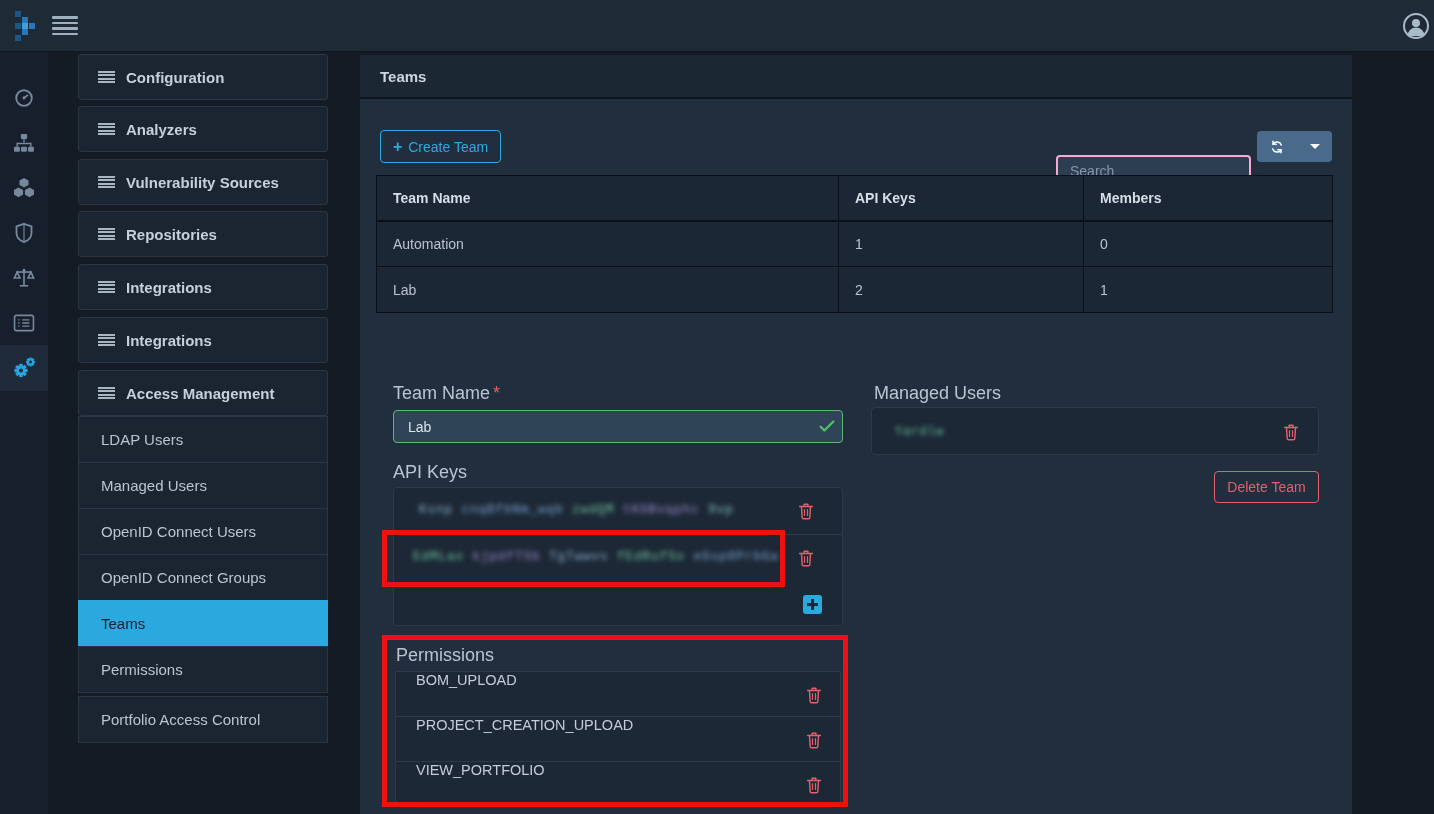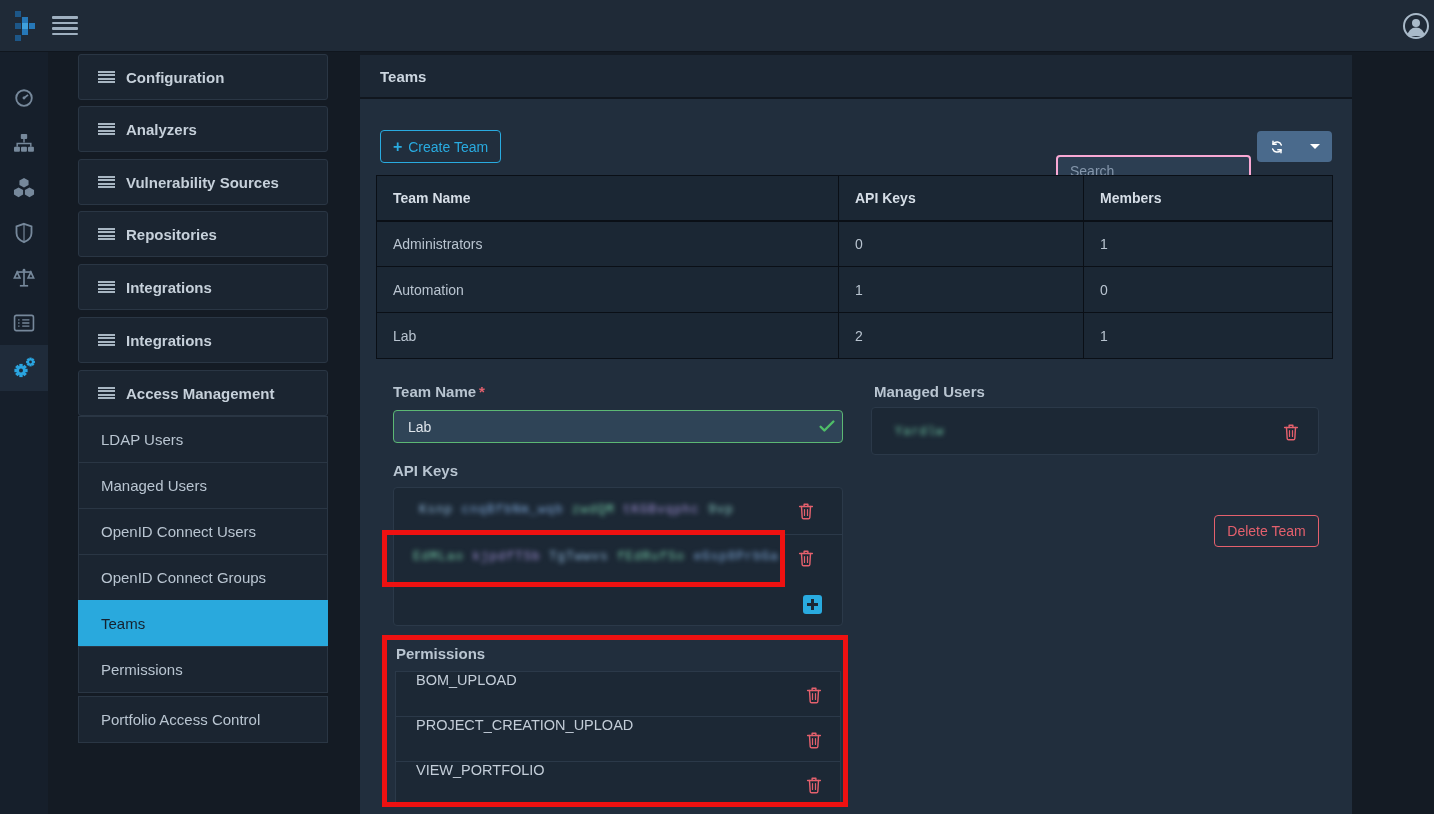--- a/index.html
+++ b/index.html
@@ -46,21 +46,21 @@
   .caret { width:0; height:0; border-left:5px solid transparent; border-right:5px solid transparent; border-top:5px solid #ffffff; }
 
   
   .teams-table { position:absolute; left:16px; top:120px; width:956px; border-collapse:collapse; table-layout:fixed; background:#1b2734; }
   .teams-table th, .teams-table td { border:1px solid #0a0f16; padding-left:16px; text-align:left; font-size:14px; }
   .teams-table th { height:45px; color:#d6dee7; font-weight:bold; border-bottom:2px solid #0a0f16; }
   .teams-table td { height:46px; color:#b9c4d0; }
   .teams-table tr { cursor:pointer; }
 
   
-  .fld-label { position:absolute; font-size:15px; color:#b9c5d1;font-weight:bold; }
+  .fld-label { position:absolute; font-size:18px; color:#b9c5d1; }
   .req { color:#e4606d; margin-left:3px; }
   .name-input { position:absolute; left:33px; top:355px; width:450px; height:33px; background:#2f4457; border:1px solid #5cb874; border-radius:4px;
                 color:#dde4eb; font-size:14px; padding:0 30px 0 14px; outline:none; font-family:"Liberation Sans",sans-serif; }
   .valid-check { position:absolute; left:458px; top:362px; width:18px; height:18px; }
 
   .listbox { position:absolute; background:#1c2835; border:1px solid #2b3949; border-radius:4px; }
   .api-box { left:33px; top:432px; width:450px; height:139px; }
   .api-row { position:absolute; left:0; width:448px; height:46px; }
   .api-row + .api-row { border-top:1px solid #2b3949; }
   .mu-box { left:511px; top:352px; width:448px; height:48px; }
@@ -68,21 +68,21 @@
   .blur-txt { filter:blur(2.6px); font-family:"Liberation Mono",monospace; font-size:12.5px; letter-spacing:1px; white-space:nowrap; }
   .bp1{color:#8fb6d8;} .bp2{color:#74c9a4;} .bp3{color:#a08fd4;} .bp4{color:#7fa8d8;} .bp5{color:#87c9c0;}
   .blur-user{color:#6fc9a4;}
 
   .trash-btn { position:absolute; width:18px; height:20px; color:#e4606d; cursor:pointer; background:none; border:none; padding:0; }
   .plus-btn { position:absolute; left:409px; top:107px; width:19px; height:19px; background:#29abe0; border-radius:3px; cursor:pointer; border:none; }
   .plus-btn::before { content:""; position:absolute; left:4px; top:8px; width:11px; height:3px; background:#1c2835; }
   .plus-btn::after  { content:""; position:absolute; left:8px; top:4px; width:3px; height:11px; background:#1c2835; }
 
   .btn-delete { position:absolute; left:854px; top:416px; width:105px; height:32px; background:transparent; border:1px solid #e4606d; border-radius:4px;
-                color:#e4606d; font-size:14px; cursor:pointer;margin-top:44px; }
+                color:#e4606d; font-size:14px; cursor:pointer; }
 
   .perm-row { position:absolute; left:35px; width:446px; height:46px; background:#1c2835; border:1px solid #2b3949; display:flex; 
               padding-left:20px; color:#c3cdd8; font-size:14.5px; }
 
   
   .annot { position:absolute; border:5px solid #ee1111; pointer-events:none; z-index:50; }
   .annot-1 { left:382px; top:530px; width:403px; height:57px; }
   .annot-2 { left:382px; top:635px; width:466px; height:172px; }
 
   svg { display:block; }
@@ -314,25 +314,20 @@
           <col style="width:249px">
         </colgroup>
       <thead>
         <tr>
           <th>Team Name</th>
           <th>API Keys</th>
           <th>Members</th>
         </tr>
       </thead>
       <tbody>
-        <tr>
-          <td>Administrators</td>
-          <td>0</td>
-          <td>1</td>
-        </tr>
         <tr>
           <td>Automation</td>
           <td>1</td>
           <td>0</td>
         </tr>
         <tr>
           <td>Lab</td>
           <td>2</td>
           <td>1</td>
         </tr>

